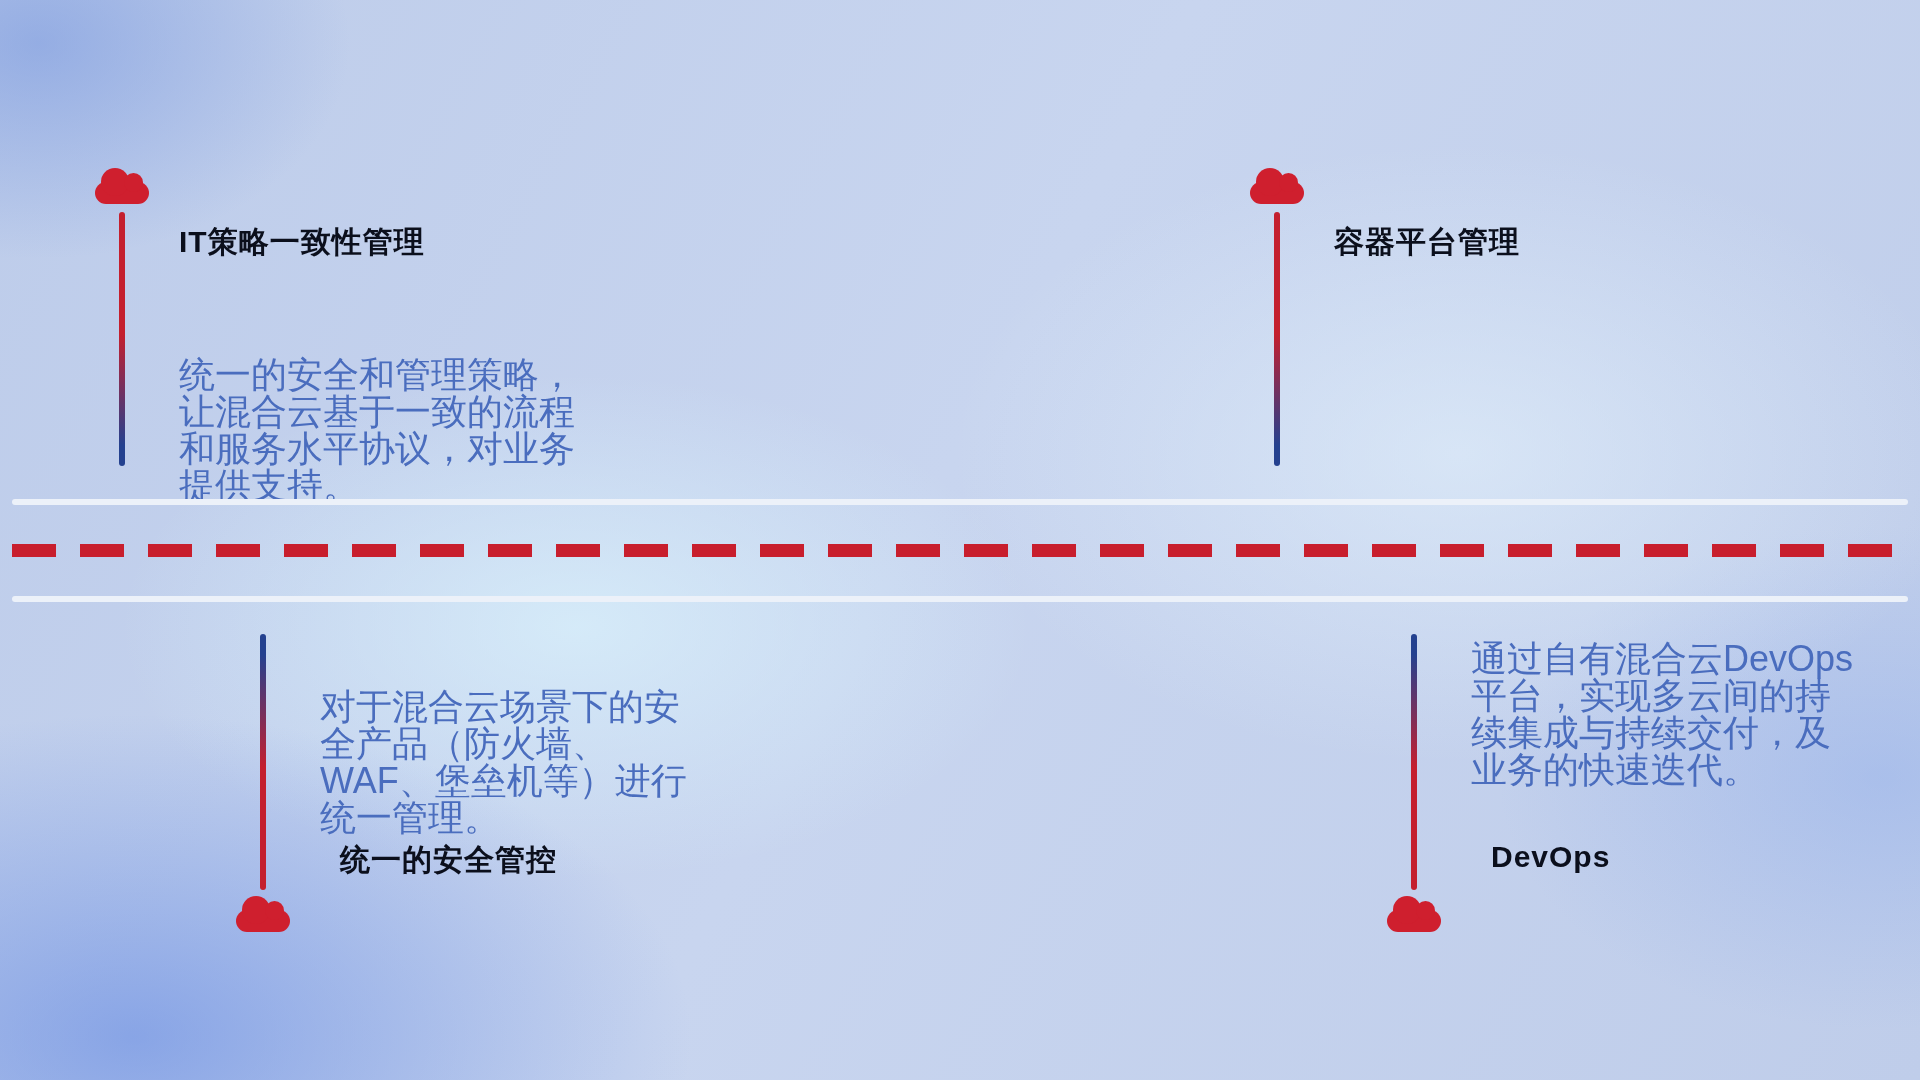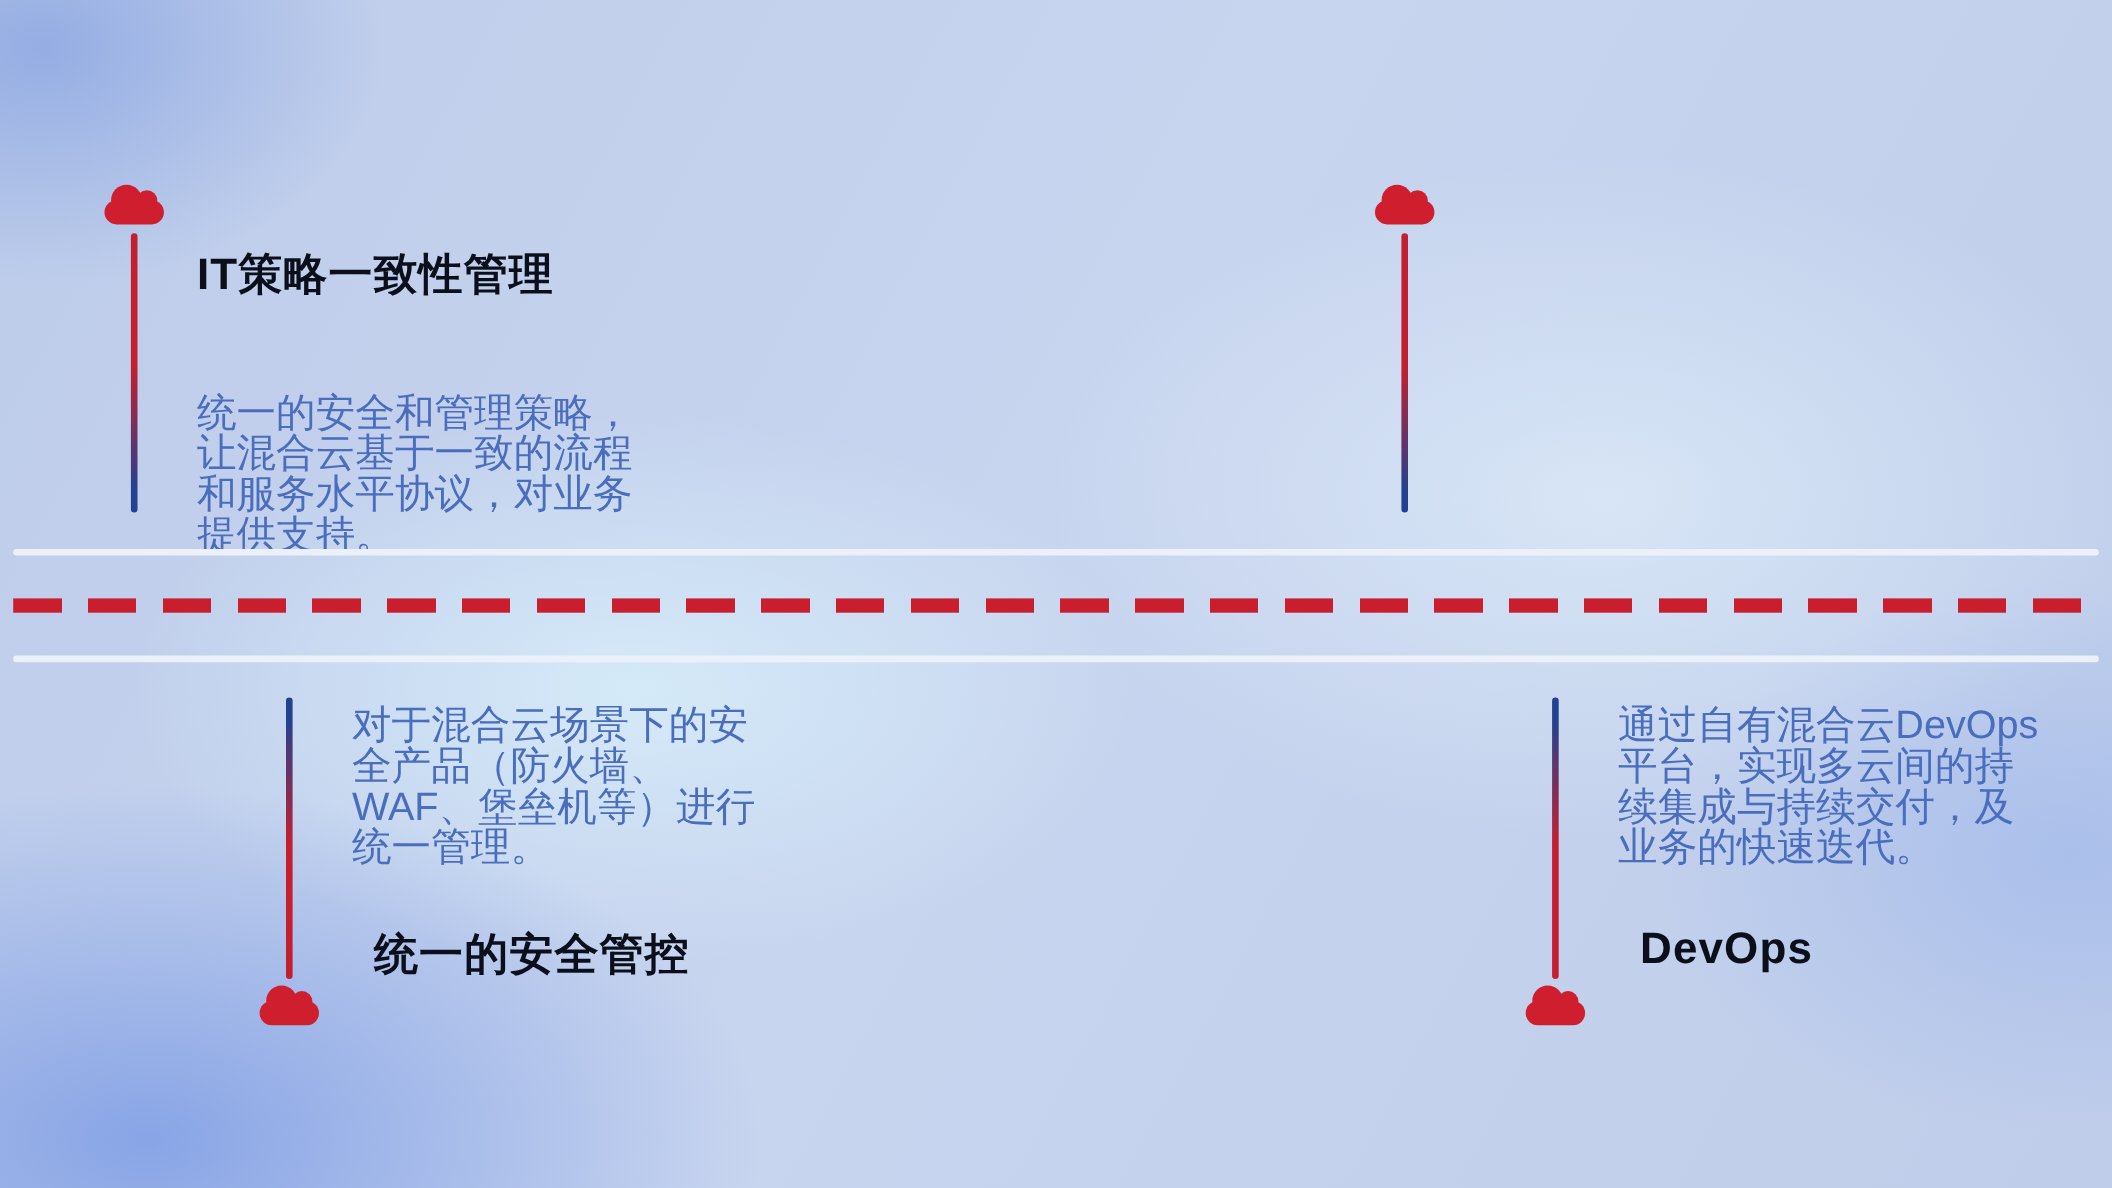--- a/index.html
+++ b/index.html
@@ -45,37 +45,37 @@
   }
   .col.bottom .vline {
     top: 6px; height: 256px;
     background: linear-gradient(to bottom,
       var(--line-blue, #24418f) 8%, var(--line-red, #c41f2e) 52%,
       var(--line-red, #c41f2e) 100%);
   }
 
   .cap-title {
     position: absolute; left: 84px; margin: 0;
-    font-size: 40px; font-weight: 700; letter-spacing: 1px;
+    font-size: 30px; font-weight: 700; letter-spacing: 1px;
     color: var(--title-text, #0b0f1c); white-space: nowrap;
   }
   .col.top .cap-title    { top: 54px; }
   .col.bottom .cap-title { top: 212px; margin-left: 20px; }
 
   .cap-desc {
     position: absolute; left: 84px; margin: 0;
     font-size: 36px; line-height: 37px;
     color: var(--description-text, #4a6dbe);
   }
   .col.top .cap-desc    { top: 188px; }
   .col.bottom .cap-desc { top: 12px; }
 
   .w400 { width: 404px; }
   .w430 { width: 434px; }
-  .w380 { width: 382px; }
+  .w380 { width: 382px; margin-top: 48px; }
   .w390 { width: 392px; }
 
   .divider { position: absolute; left: 12px; right: 12px; }
   .divider.solid {
     height: 6px; border-radius: 3px;
     background: var(--solid-line, #ecf1f9);
   }
   #divider-top    { top: 499px; }
   #divider-bottom { top: 596px; }
   .divider.dashed {
@@ -93,20 +93,21 @@
     <span class="cloud"></span>
     <span class="vline"></span>
     <h2 class="cap-title">IT策略一致性管理</h2>
     <p class="cap-desc w400">统一的安全和管理策略，让混合云基于一致的流程和服务水平协议，对业务提供支持。</p>
   </section>
 
 
   <section class="col top" style="left:1250px">
     <span class="cloud"></span>
     <span class="vline"></span>
+    <h2 class="cap-title">容器平台管理</h2>
   </section>
 
   <div id="divider-top" class="divider solid"></div>
   <div class="divider dashed"></div>
   <div id="divider-bottom" class="divider solid"></div>
 
   <section class="col bottom" style="left:236px">
     <span class="vline"></span>
     <p class="cap-desc w380">对于混合云场景下的安全产品（防火墙、WAF、堡垒机等）进行统一管理。</p>
     <h2 class="cap-title">统一的安全管控</h2>

